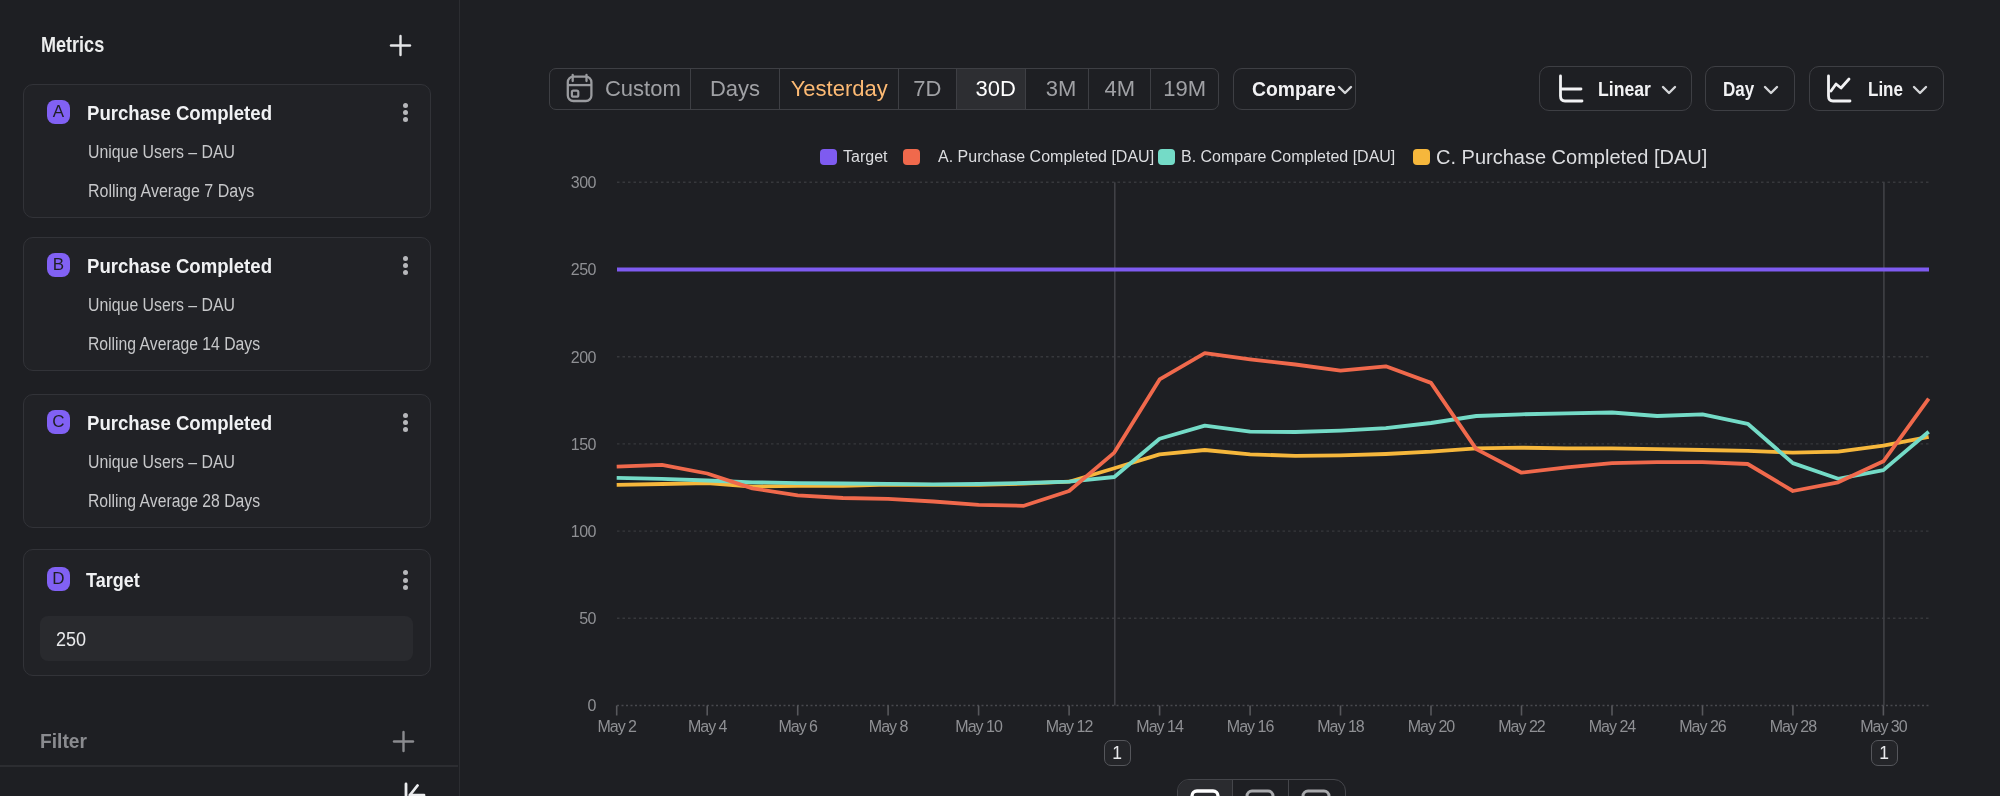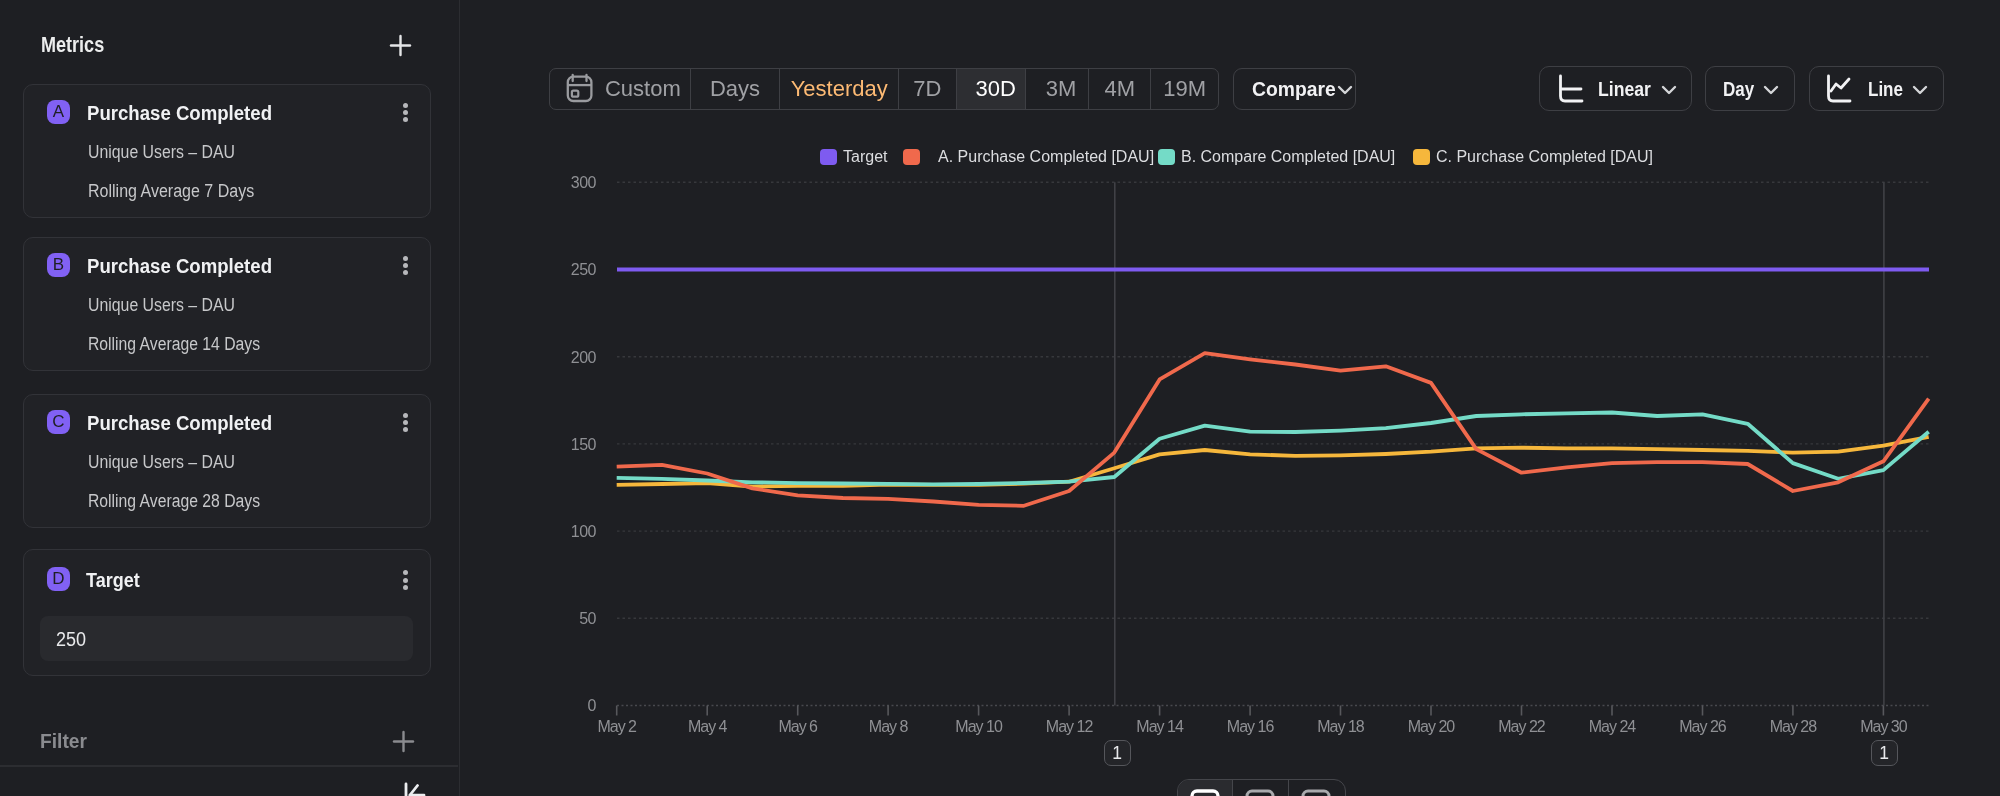--- a/index.html
+++ b/index.html
@@ -158,21 +158,21 @@
 <svg width="18" height="16" style="position:absolute;left:1911px;top:82px" viewBox="0 0 18 16">
     <polyline points="3,5 9,11 15,5" fill="none" stroke="#d4d5d8" stroke-width="2.4" stroke-linecap="round" stroke-linejoin="round"></polyline>
   </svg>
 <span style="position:absolute;left:820px;top:148.5px;width:16.5px;height:16.5px;border-radius:4px;background:#7e5bf0;"></span>
 <div style="position:absolute;left:843px;top:157px;font-size:16px;font-weight:400;color:#dcdde0;white-space:pre;transform-origin:left center;transform:translateY(-50%) scaleX(1.0);">Target</div>
 <span style="position:absolute;left:903px;top:148.5px;width:16.5px;height:16.5px;border-radius:4px;background:#f0694c;"></span>
 <div style="position:absolute;left:926px;top:157px;font-size:16px;font-weight:400;color:#dcdde0;white-space:pre;transform-origin:left center;transform:translateY(-50%) scaleX(1.0);margin-left:12px;">A. Purchase Completed [DAU]</div>
 <span style="position:absolute;left:1158px;top:148.5px;width:16.5px;height:16.5px;border-radius:4px;background:#74dbc7;"></span>
 <div style="position:absolute;left:1181px;top:157px;font-size:16px;font-weight:400;color:#dcdde0;white-space:pre;transform-origin:left center;transform:translateY(-50%) scaleX(1.0);">B. Compare Completed [DAU]</div>
 <span style="position:absolute;left:1413px;top:148.5px;width:16.5px;height:16.5px;border-radius:4px;background:#f6b73c;"></span>
-<div style="position:absolute;left:1436px;top:157px;font-size:16px;font-weight:400;color:#dcdde0;white-space:pre;transform-origin:left center;transform:translateY(-50%) scaleX(1.0);">C. Purchase Completed [DAU]</div>
+<div style="position:absolute;left:1436px;top:157px;font-size:20px;font-weight:400;color:#dcdde0;white-space:pre;transform-origin:left center;transform:translateY(-50%) scaleX(1.0);">C. Purchase Completed [DAU]</div>
 <div style="position:absolute;left:1103.5px;top:740px;width:27px;height:26px;border:1.5px solid #55565b;border-radius:7px;background:#242529;box-sizing:border-box;text-align:center;"><span style="font-size:17.5px;color:#e8e9eb;line-height:25px;">1</span></div>
 <div style="position:absolute;left:1870.5px;top:740px;width:27px;height:26px;border:1.5px solid #55565b;border-radius:7px;background:#242529;box-sizing:border-box;text-align:center;"><span style="font-size:17.5px;color:#e8e9eb;line-height:25px;">1</span></div>
 <div style="position:absolute;left:1177px;top:779px;width:169px;height:40px;border:1.5px solid #45464b;border-radius:12px;box-sizing:border-box;display:flex;overflow:hidden;">
 <div style="width:56px;border-right:1.5px solid #45464b;background:#2a2b2f;box-sizing:border-box;position:relative;">
 <svg width="30" height="24" viewBox="0 0 30 24" style="position:absolute;left:12px;top:9px;">
         <rect x="2" y="2" width="26" height="22" rx="5" fill="none" stroke="#ffffff" stroke-width="3.4"></rect>
       </svg>
     </div>
 <div style="width:56px;border-right:1.5px solid #45464b;box-sizing:border-box;position:relative;">
 <svg width="30" height="24" viewBox="0 0 30 24" style="position:absolute;left:12px;top:9px;">

